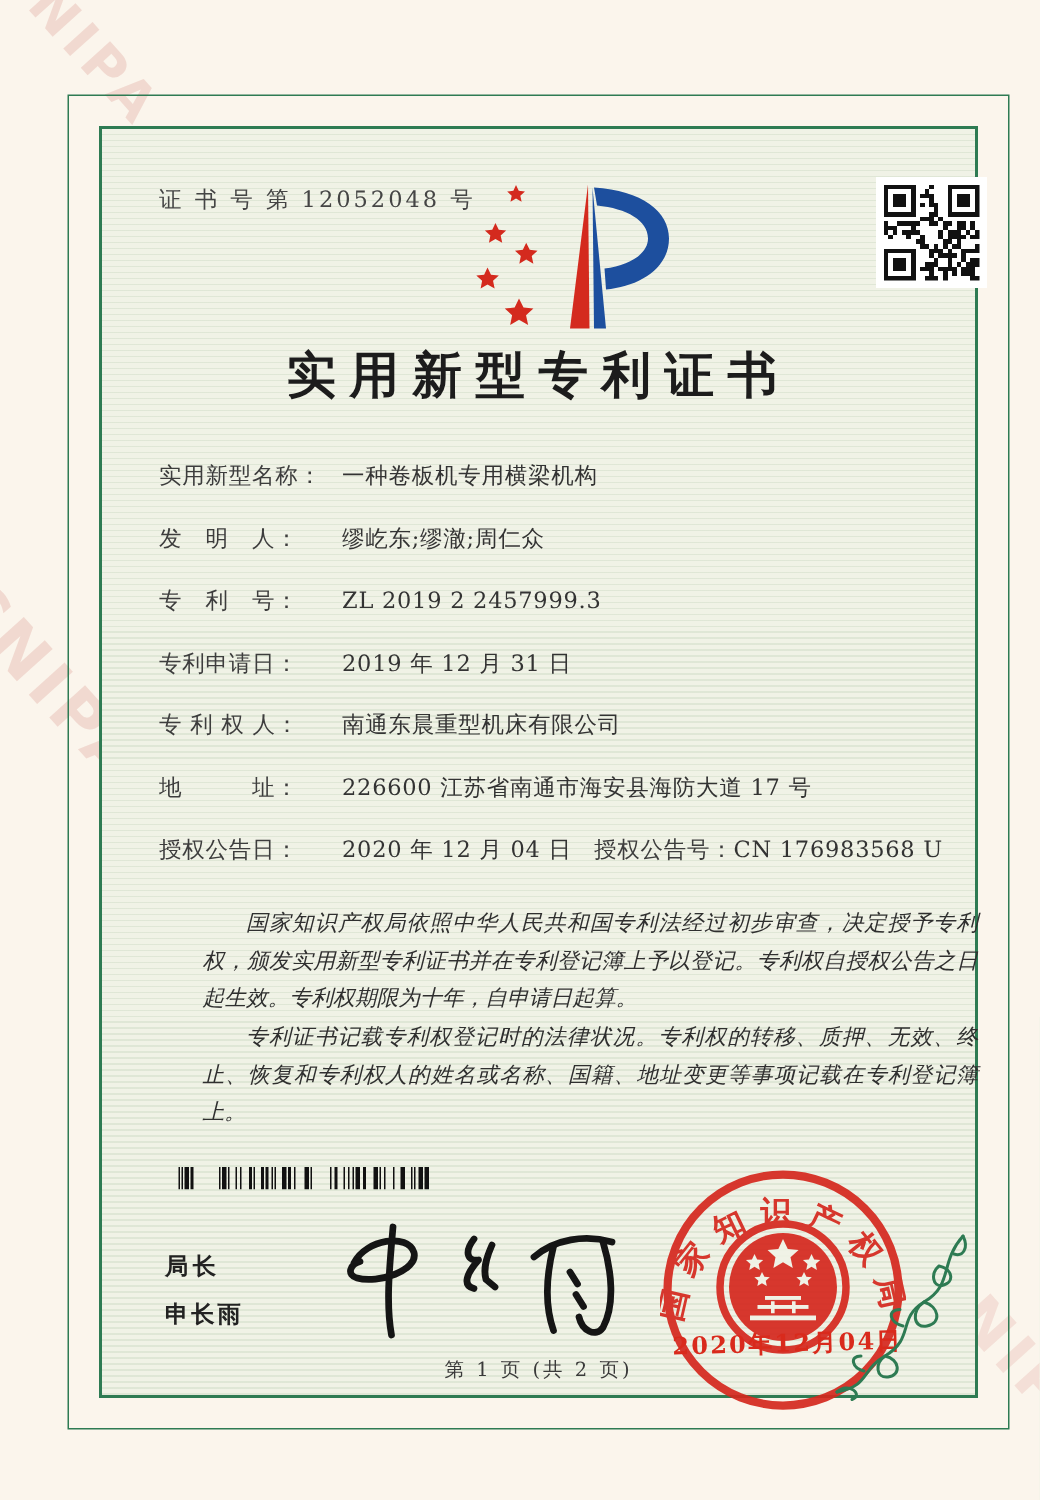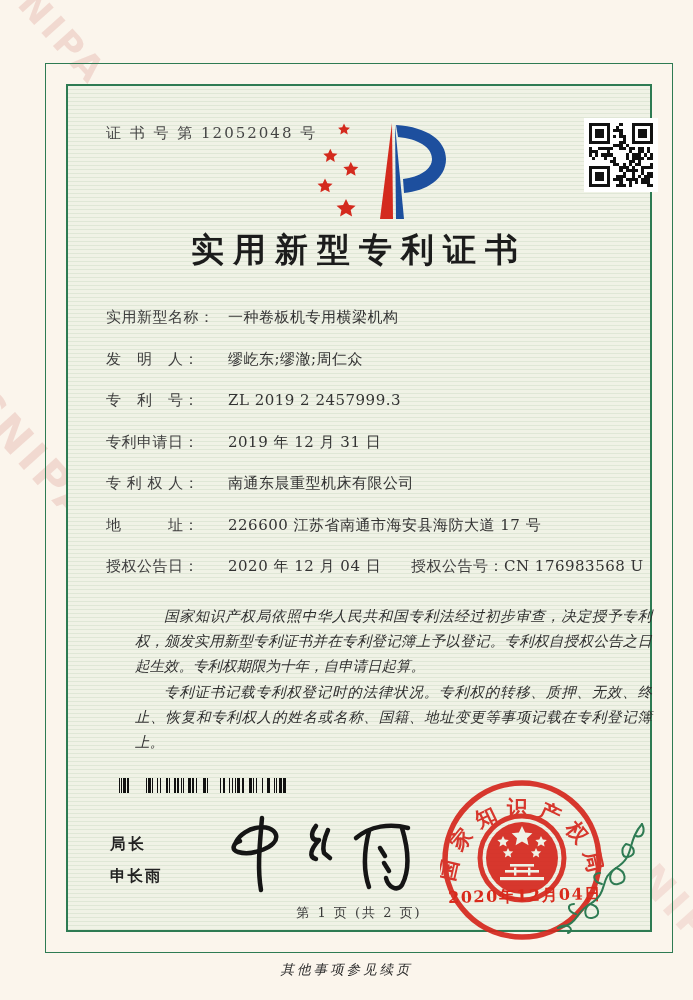--- a/index.html
+++ b/index.html
@@ -54,21 +54,21 @@
     position:absolute; left:0; top:142px; width:100%;
     text-align:center; font-size:33px; font-weight:bold; color:#1c1c1c;
     letter-spacing:9px;
   }
 
   .fields { position:absolute; left:38px; top:222px; width:540px; }
   .frow { margin-bottom:22.5px; font-size:15px; white-space:nowrap; }
   .flabel { display:inline-block; width:122px; color:#3d3d3d; letter-spacing:.5px; }
   .fvalue { color:#333; letter-spacing:.5px; }
   .grant .fvalue-1 { display:inline-block; width:152px; }
-  .grant .flabel-2 { display:inline-block; margin-left:31px; width:auto; }
+  .grant .flabel-2 { display:inline-block; margin-left:16px; width:auto; }
 
   .paras {
     position:absolute; left:38px; top:518px; width:546px;
     font-size:14.5px; line-height:25px; text-align:justify;
     font-style:italic; color:#2f2f2f;
   }
   .paras p { text-indent:2em; margin-bottom:1px;margin-left:29px; }
 
   .barcode { position:absolute; left:38px; top:692px; width:192px; height:15px; }
   .barcode svg { width:100%; height:100%; display:block; }
@@ -407,14 +407,13 @@
           <path d="M24 92 C 16 90 14 82 22 82"></path>
           <path d="M6 106 C 14 99 24 108 16 111"></path>
           <path d="M90 2 C 94 10 90 16 84 14"></path>
         </svg>
       </div>
 
       <div class="page-info">第 1 页 (共 2 页)</div>
     </div>
   </div>
 
-  <div class="cont-note">其他事项参见续页</div>
 </div>
 
 </body></html>

